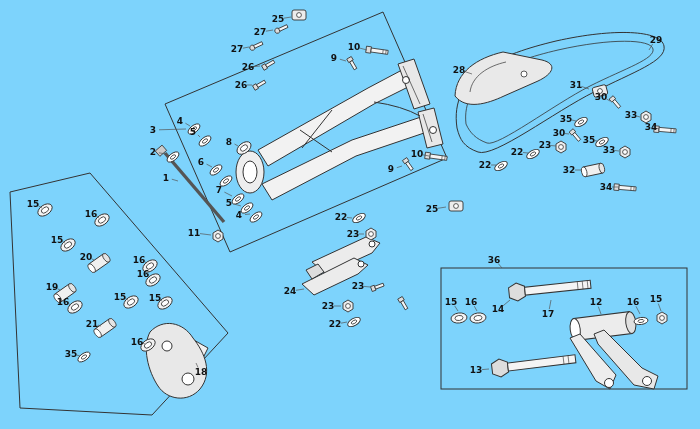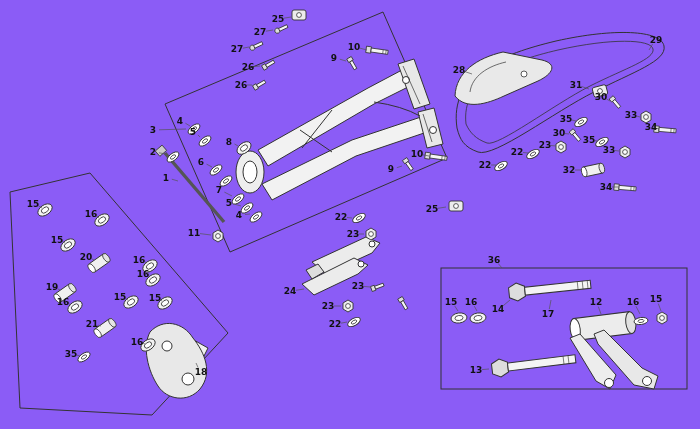--- a/index.html
+++ b/index.html
@@ -1,16 +1,16 @@
 <!DOCTYPE html>
 <html><head>
 <meta charset="utf-8">
 <style>
   html,body{margin:0;padding:0;background:#ffffff;}
-  #page{position:relative;width:700px;height:429px;background:#8b5cf6;overflow:hidden;
+  #page{position:relative;width:700px;height:429px;background:#7dd3fc;overflow:hidden;
         font-family:"DejaVu Sans",sans-serif;}
   svg{display:block;}
   text.callout{font:bold 9px "DejaVu Sans",sans-serif;fill:#111111;}
   line.leader{stroke:#555555;stroke-width:0.7;}
   .art{stroke:#333333;stroke-width:1;}
 </style>
 </head>
 <body>
 
 <div id="page">

